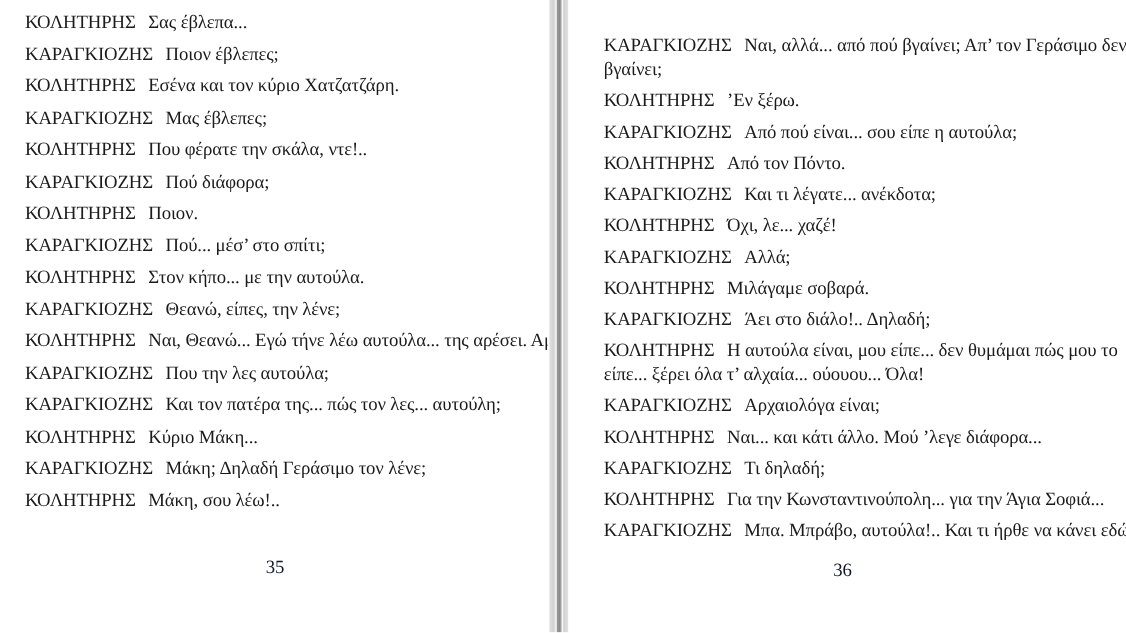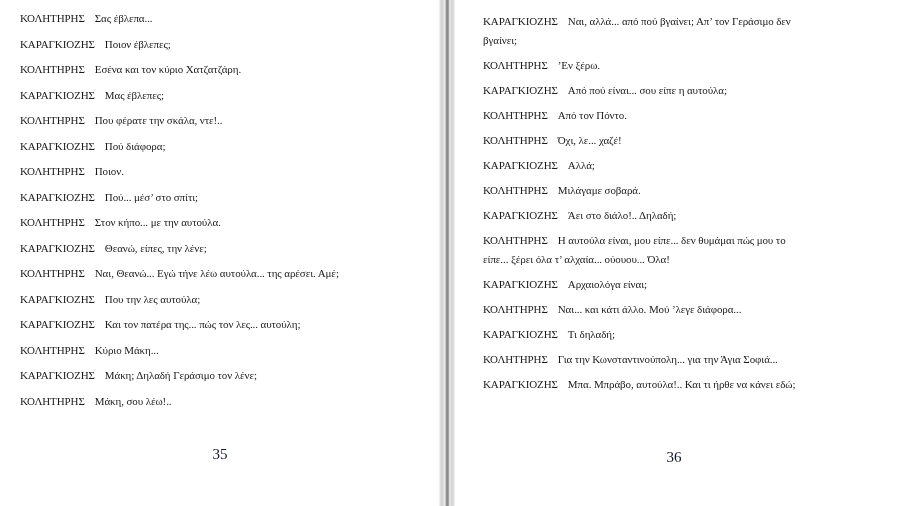--- a/index.html
+++ b/index.html
@@ -7,24 +7,24 @@
     position: relative;
     width: 901px;
     height: 506px;
     background: #ffffff;
     font-family: "Liberation Serif", "DejaVu Serif", serif;
     color: #1b1b1b;
     overflow: hidden;
   }
   .page { position: absolute; top: 0; height: 506px; box-sizing: border-box; overflow: hidden; }
   .page-left  { left: 0;     width: 438px; padding: 9px 2px 0 20px; }
-  .page-right { left: 455px; width: 446px; padding: 12px 4px 0 28px; font-family: Liberation Serif, serif; }
+  .page-right { left: 455px; width: 446px; padding: 28px 4px 0 28px; font-family: Liberation Serif, serif; }
   .dline {
     margin: 0 0 6.5px 0;
-    font-size: 11px;
+    font-size: 15px;
     line-height: 19px;
     letter-spacing: -0.1px;
     white-space: nowrap;
   }
   .page-right .dline { margin-bottom: 6px; }
   .spk { padding-right: 10px; }
   .gutter {
     position: absolute;
     top: 0; left: 439px;
     width: 16px; height: 506px;
@@ -71,20 +71,21 @@
     <p class="dline"><span class="spk">ΚΟΛΗΤΗΡΗΣ</span><span class="utt">Κύριο Μάκη...</span></p>
     <p class="dline"><span class="spk">ΚΑΡΑΓΚΙΟΖΗΣ</span><span class="utt">Μάκη; Δηλαδή Γεράσιμο τον λένε;</span></p>
     <p class="dline"><span class="spk">ΚΟΛΗΤΗΡΗΣ</span><span class="utt">Μάκη, σου λέω!..</span></p>
   </section>
 
   <section class="page page-right">
     <p class="dline"><span class="spk">ΚΑΡΑΓΚΙΟΖΗΣ</span><span class="utt">Ναι, αλλά... από πού βγαίνει; Απ’ τον Γεράσιμο δεν</span><br><span class="utt">βγαίνει;</span></p>
     <p class="dline"><span class="spk">ΚΟΛΗΤΗΡΗΣ</span><span class="utt">’Εν ξέρω.</span></p>
     <p class="dline"><span class="spk">ΚΑΡΑΓΚΙΟΖΗΣ</span><span class="utt">Από πού είναι... σου είπε η αυτούλα;</span></p>
     <p class="dline"><span class="spk">ΚΟΛΗΤΗΡΗΣ</span><span class="utt">Από τον Πόντο.</span></p>
+    <p class="dline"><span class="spk">ΚΑΡΑΓΚΙΟΖΗΣ</span><span class="utt">Και τι λέγατε... ανέκδοτα;</span></p>
     <p class="dline"><span class="spk">ΚΟΛΗΤΗΡΗΣ</span><span class="utt">Όχι, λε... χαζέ!</span></p>
     <p class="dline"><span class="spk">ΚΑΡΑΓΚΙΟΖΗΣ</span><span class="utt">Αλλά;</span></p>
     <p class="dline"><span class="spk">ΚΟΛΗΤΗΡΗΣ</span><span class="utt">Μιλάγαμε σοβαρά.</span></p>
     <p class="dline"><span class="spk">ΚΑΡΑΓΚΙΟΖΗΣ</span><span class="utt">Άει στο διάλο!.. Δηλαδή;</span></p>
     <p class="dline"><span class="spk">ΚΟΛΗΤΗΡΗΣ</span><span class="utt">Η αυτούλα είναι, μου είπε... δεν θυμάμαι πώς μου το</span><br><span class="utt">είπε... ξέρει όλα τ’ αλχαία... ούουου... Όλα!</span></p>
     <p class="dline"><span class="spk">ΚΑΡΑΓΚΙΟΖΗΣ</span><span class="utt">Αρχαιολόγα είναι;</span></p>
     <p class="dline"><span class="spk">ΚΟΛΗΤΗΡΗΣ</span><span class="utt">Ναι... και κάτι άλλο. Μού ’λεγε διάφορα...</span></p>
     <p class="dline"><span class="spk">ΚΑΡΑΓΚΙΟΖΗΣ</span><span class="utt">Τι δηλαδή;</span></p>
     <p class="dline"><span class="spk">ΚΟΛΗΤΗΡΗΣ</span><span class="utt">Για την Κωνσταντινούπολη... για την Άγια Σοφιά...</span><br></p>
     <p class="dline"><span class="spk">ΚΑΡΑΓΚΙΟΖΗΣ</span><span class="utt">Μπα. Μπράβο, αυτούλα!.. Και τι ήρθε να κάνει εδώ;</span></p>

